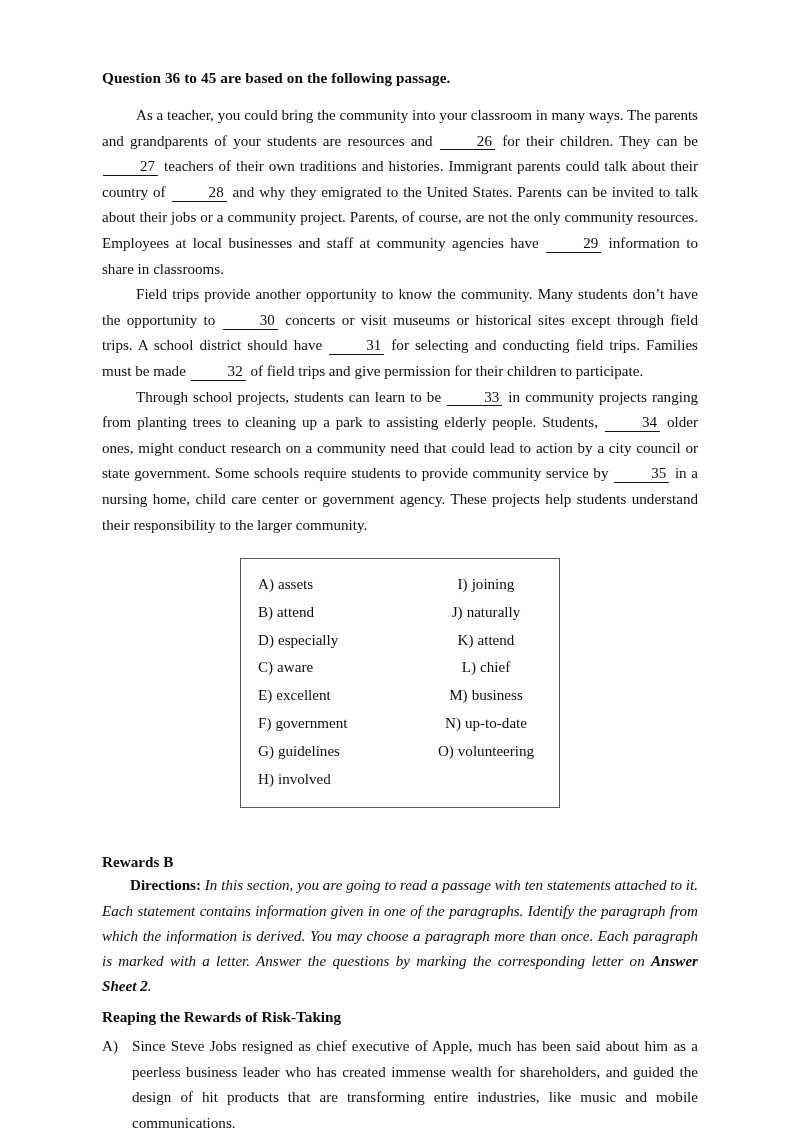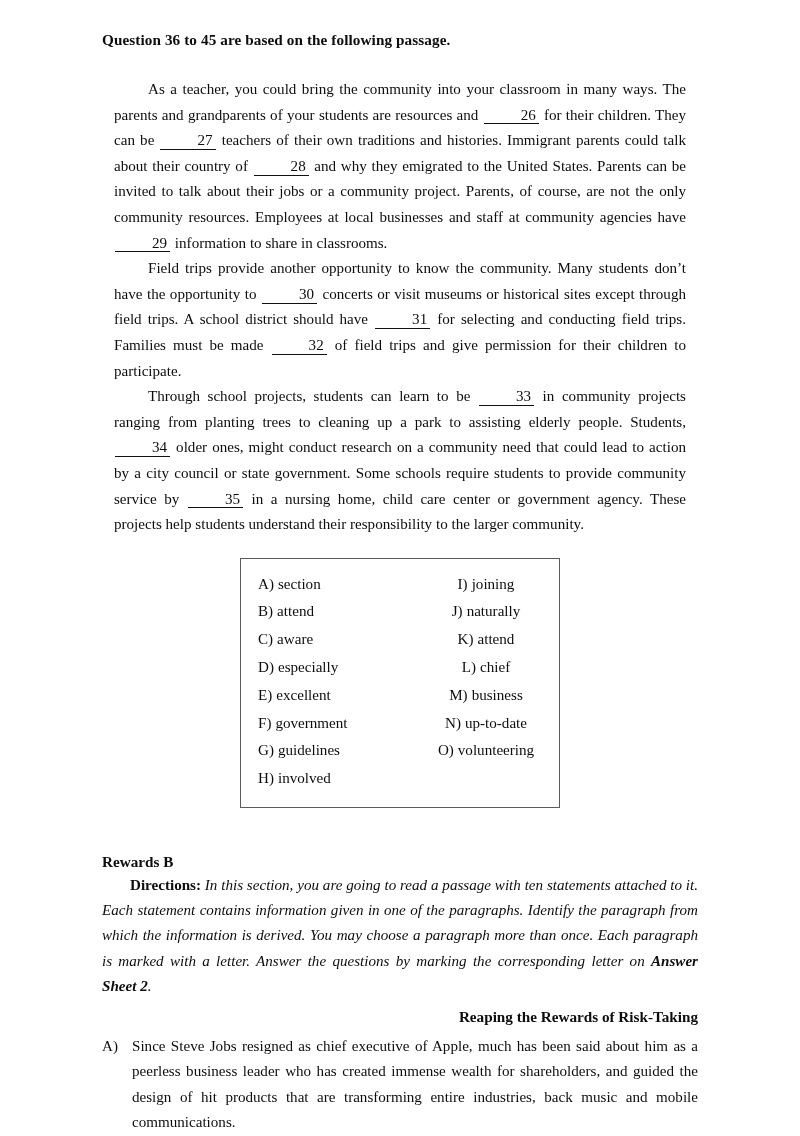--- a/index.html
+++ b/index.html
@@ -20,25 +20,25 @@
     left: 102px;
     top: 0;
     width: 596px;
     height: 1136px;
   }
   .heading {
     font-weight: bold;
     font-size: 15.2px;
     line-height: 1.25;
     margin: 0;
-    padding-top: 30px;
+    padding-top: 68px;
     letter-spacing: 0.1px;
   }
   .passage {
-    margin: 12px;
+    margin: 0;
     padding-top: 16px;
   }
   p.body-par {
     margin: 0;
     font-size: 15.1px;
     line-height: 25.6px;
     text-align: justify;
     text-indent: 34px;
     text-justify: inter-word;
   }
@@ -101,21 +101,21 @@
     margin-left: 28px;
   }
   .directions .dir-text {
     font-style: italic;
   }
   .directions .answer-sheet {
     font-style: italic;
     font-weight: bold;
   }
   .article-title {
-    text-align: right;
+    text-align: left;
     font-weight: bold;
     font-size: 15.2px;
     line-height: 23px;
     margin: 0;
     padding-top: 6px;
   }
   .para-list {
     margin: 0;
     padding-top: 6px;
   }
@@ -147,24 +147,24 @@
 
   <div class="passage">
     <p class="body-par">As a teacher, you could bring the community into your classroom in many ways. The parents and grandparents of your students are resources and <span class="blank w1">26</span> for their children. They can be <span class="blank w1">27</span> teachers of their own traditions and histories. Immigrant parents could talk about their country of <span class="blank w1">28</span> and why they emigrated to the United States. Parents can be invited to talk about their jobs or a community project. Parents, of course, are not the only community resources. Employees at local businesses and staff at community agencies have <span class="blank w1">29</span> information to share in classrooms.</p>
     <p class="body-par">Field trips provide another opportunity to know the community. Many students don’t have the opportunity to <span class="blank w1">30</span> concerts or visit museums or historical sites except through field trips. A school district should have <span class="blank w1">31</span> for selecting and conducting field trips. Families must be made <span class="blank w1">32</span> of field trips and give permission for their children to participate.</p>
     <p class="body-par">Through school projects, students can learn to be <span class="blank w1">33</span> in community projects ranging from planting trees to cleaning up a park to assisting elderly people. Students, <span class="blank w1">34</span> older ones, might conduct research on a community need that could lead to action by a city council or state government. Some schools require students to provide community service by <span class="blank w1">35</span> in a nursing home, child care center or government agency. These projects help students understand their responsibility to the larger community.</p>
   </div>
 
   <div class="wordbank-wrap">
     <div class="wordbank">
       <div class="wb-col left">
-          <div class="wb-item"><span class="wb-letter">A)</span><span>section</span></div>
+          <div class="wb-item"><span class="wb-letter">A)</span><span>assets</span></div>
           <div class="wb-item"><span class="wb-letter">B)</span><span>attend</span></div>
+          <div class="wb-item"><span class="wb-letter">D)</span><span>especially</span></div>
           <div class="wb-item"><span class="wb-letter">C)</span><span>aware</span></div>
-          <div class="wb-item"><span class="wb-letter">D)</span><span>especially</span></div>
           <div class="wb-item"><span class="wb-letter">E)</span><span>excellent</span></div>
           <div class="wb-item"><span class="wb-letter">F)</span><span>government</span></div>
           <div class="wb-item"><span class="wb-letter">G)</span><span>guidelines</span></div>
           <div class="wb-item"><span class="wb-letter">H)</span><span>involved</span></div>
         </div>
       <div class="wb-col right">
           <div class="wb-item"><span class="wb-letter">I)</span><span>joining</span></div>
           <div class="wb-item"><span class="wb-letter">J)</span><span>naturally</span></div>
           <div class="wb-item"><span class="wb-letter">K)</span><span>attend</span></div>
           <div class="wb-item"><span class="wb-letter">L)</span><span>chief</span></div>
@@ -180,21 +180,21 @@
 
     <p class="directions">
       <span class="dir-label">Directions:</span><span class="dir-text"> </span><span class="dir-text">In this section, you are going to read a passage with ten statements attached to it. Each statement contains information given in one of the paragraphs. Identify the paragraph from which the information is derived. You may choose a paragraph more than once. Each paragraph is marked with a letter. Answer the questions by marking the corresponding letter on </span><span class="answer-sheet">Answer Sheet 2</span><span class="dir-text">.</span>
     </p>
 
     <p class="article-title">Reaping the Rewards of Risk-Taking</p>
 
     <div class="para-list">
         <div class="para-item">
           <div class="para-letter">A)</div>
-          <div class="para-text">Since Steve Jobs resigned as chief executive of Apple, much has been said about him as a peerless business leader who has created immense wealth for shareholders, and guided the design of hit products that are transforming entire industries, back music and mobile communications.</div>
+          <div class="para-text">Since Steve Jobs resigned as chief executive of Apple, much has been said about him as a peerless business leader who has created immense wealth for shareholders, and guided the design of hit products that are transforming entire industries, like music and mobile communications.</div>
         </div>
         <div class="para-item">
           <div class="para-letter">B)</div>
           <div class="para-text nojustify">All true, but let’s think different, to borrow the Apple marketing slogan of years back.</div>
         </div>
       </div>
   </div>
 
 </div>
 

